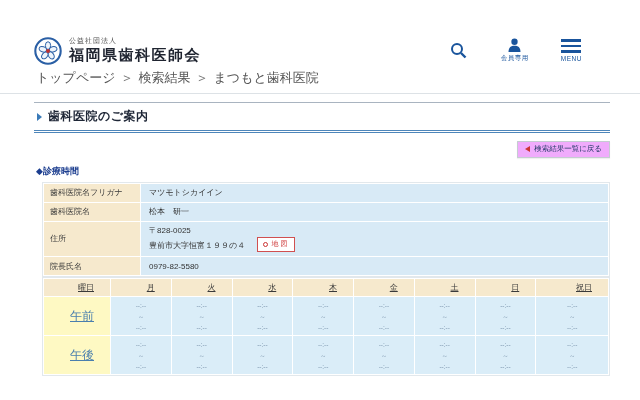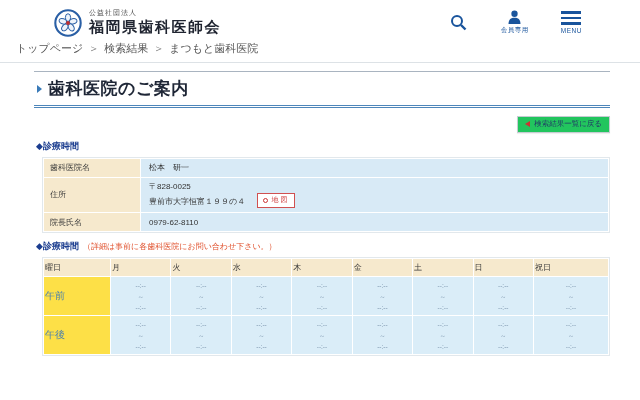--- a/index.html
+++ b/index.html
@@ -1,73 +1,73 @@
 <!DOCTYPE html>
 <html lang="ja"><head>
 <meta charset="utf-8">
 <style>
   * { margin:0; padding:0; box-sizing:border-box; }
   html,body { width:640px; height:400px; overflow:hidden; background:#fff;
     font-family:"Liberation Sans","DejaVu Sans",sans-serif; color:#333; }
 
   
-  .header { display:flex; align-items:center; padding:7px 58px 0 54px; height:38px; }
+  .header { display:flex; align-items:center; padding:7px 58px 0 34px; height:38px;margin-top:28px; }
   .logo { width:28px; height:28px; flex:0 0 auto; }
   .brand { margin-left:7px; }
   .org-type { font-size:7px; color:#4a4a4a; letter-spacing:1px; }
   .org-name { font-size:15px; font-weight:bold; color:#1f2430; letter-spacing:1.5px; }
   .hspace { flex:1; }
   .hicon { display:flex; flex-direction:column; align-items:center; cursor:pointer; }
   .hicon + .hicon { margin-left:0; }
   .hicon.search { margin-right:34px; }
   .hicon.member { margin-right:32px; }
   .hicon-label { font-size:6.5px; color:#19549c; margin-top:2px; letter-spacing:.5px; }
   .menu-bars { display:flex; flex-direction:column; gap:3px; }
   .menu-bars i { display:block; width:20px; height:2.5px; background:#19549c; }
 
   
-  .breadcrumb { padding:3px 30px 6px 16px; font-size:11px; color:#555;
+  .breadcrumb { padding:3px 30px 6px 36px; font-size:13px; color:#555;
     border-bottom:1px solid #dde2e6; }
   .breadcrumb .crumb { cursor:pointer; }
   .breadcrumb .sep { margin:0 5px; color:#777; }
 
   
   .main { padding:6px 30px 0 34px; }
   .page-title { display:flex; align-items:center; gap:6px; margin-top:2px;
     border-top:1px solid #a9b4c0; border-bottom:3px double #4e86ba; padding:5px 2px 5px 3px; }
   .tri-right { width:0; height:0; border-left:5px solid #3a7ab8;
     border-top:4px solid transparent; border-bottom:4px solid transparent; }
-  .page-title-text { font-size:17px; font-weight:bold; color:#1e2636; letter-spacing:.5px; }
+  .page-title-text { font-size:12px; font-weight:bold; color:#1e2636; letter-spacing:.5px; }
 
   .back-row { text-align:right; margin:5px 0 4px; }
   .back-btn { display:inline-flex; align-items:center; gap:4px; border:1px solid #c6ccd2;
-    background:#22c55e; padding:2.5px 7px; font-size:7.5px; color:#223a66; cursor:pointer;
+    background:#f0abfc; padding:2.5px 7px; font-size:7.5px; color:#223a66; cursor:pointer;
     box-shadow:0 1px 1px rgba(0,0,0,.06); }
   .tri-left { width:0; height:0; border-right:5px solid #cc3333;
     border-top:3.5px solid transparent; border-bottom:3.5px solid transparent; }
 
   .section-heading { font-size:9px; font-weight:bold; color:#1b3d8f; margin:7px 0 4px 2px; }
   .section-note { font-size:8px; font-weight:normal; color:#e0512d; margin-left:4px; }
 
   table { border-collapse:separate; border-spacing:1px; background:#fff;
     width:calc(100% - 8px); margin-left:8px; border:1px solid #e2e8ec; }
   th,td { font-weight:normal; font-size:8px; }
   .info-table th { background:#f6e9cd; text-align:left; padding:3.5px 6px; width:96px; color:#3a3a3a; }
   .info-table td { background:#d8eaf6; padding:3.5px 8px; color:#333; }
 
   .addr-line { line-height:1.55; }
   .map-btn { display:inline-flex; align-items:center; gap:3px; border:1px solid #d05050;
     background:#fff; color:#c33; font-size:7px; padding:1px 5px; margin-left:10px;
     letter-spacing:2px; cursor:pointer; vertical-align:1px; }
   .map-dot { width:5px; height:5px; border:1.5px solid #c33; border-radius:50%;
     display:inline-block; background:#fff; }
 
-  .sched-table th { background:#f6e9cd; text-align:left; padding:3px 1px; color:#3a3a3a; }
+  .sched-table th { background:#f6e9cd; text-align:right; padding:3px 16px; color:#3a3a3a;text-decoration:underline; }
   .sched-table th.daycol { width:auto; }
-  .sched-table th.rowlabel { background:#fde047; color:#4a7fae; font-size:10px; }
+  .sched-table th.rowlabel { background:#fef9c3; color:#4a7fae; font-size:12px; }
   .sched-table td { background:#daedf8; text-align:center; padding:2.5px 2px;
     font-size:6.5px; color:#7c95ad; line-height:1.7; }
   .sched-table .wday { width:66px; }
 </style>
 </head>
 <body>
 
 <div class="header">
   <svg class="logo" viewBox="0 0 32 32">
     <circle cx="16" cy="16" r="14.5" fill="#ffffff" stroke="#2a5fa5" stroke-width="2.4"></circle>
@@ -122,47 +122,48 @@
   <div class="back-row">
     <span class="back-btn">
       <span class="tri-left"></span>
       <span>検索結果一覧に戻る</span>
     </span>
   </div>
 
   <div class="section-heading">◆診療時間</div>
   <table class="info-table">
     <tbody>
+        <tr>
+      <th>歯科医院名フリガナ</th>
+      <td>マツモトシカイイン</td>
+    </tr>
     <tr>
       <th>歯科医院名</th>
       <td>松本　研一</td>
     </tr>
     <tr>
       <th>住所</th>
       <td>
         <div class="addr-line">〒828-0025</div>
         <div class="addr-line">
           <span>豊前市大字恒富１９９の４</span>
           <span class="map-btn">
             <span class="map-dot"></span>
             <span>地図</span>
           </span>
         </div>
       </td>
     </tr>
     <tr>
       <th>院長氏名</th>
-      <td>0979-62-8110</td>
+      <td>0979-82-5580</td>
     </tr>
   </tbody>
     </table>
 
-  <div class="section-heading">
-    <span>◆診療時間</span><span class="section-note">（詳細は事前に各歯科医院にお問い合わせ下さい。）</span>
-  </div>
   <table class="sched-table">
     <thead>
       <tr>
         <th class="wday">曜日</th>
       <th class="daycol">月</th>
           <th class="daycol">火</th>
           <th class="daycol">水</th>
           <th class="daycol">木</th>
           <th class="daycol">金</th>
           <th class="daycol">土</th>

